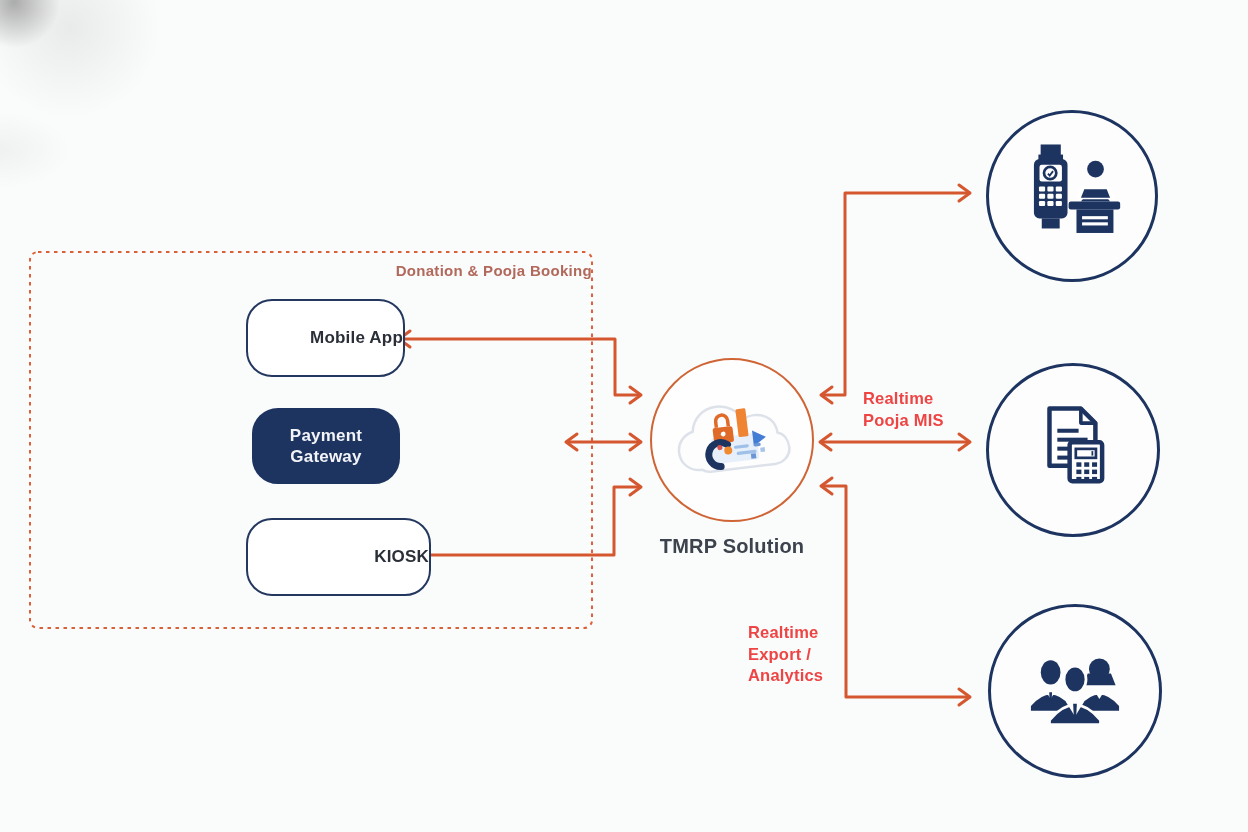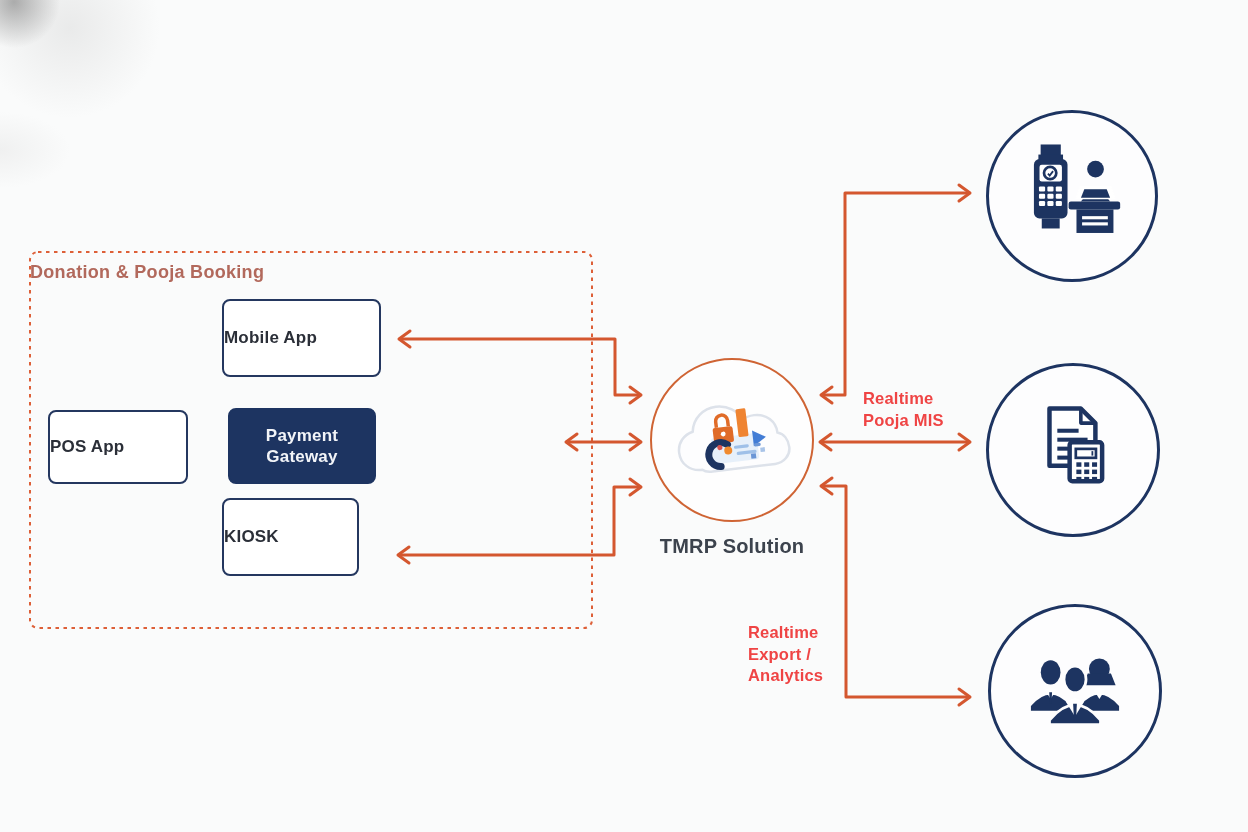--- a/index.html
+++ b/index.html
@@ -9,35 +9,35 @@
     background:
       radial-gradient(circle at 14px 2px, rgba(110,110,110,.55), rgba(110,110,110,0) 46px),
       radial-gradient(circle at 70px 28px, rgba(190,190,190,.28), rgba(190,190,190,0) 90px),
       radial-gradient(ellipse at 0px 150px, rgba(215,215,215,.30), rgba(215,215,215,0) 70px),
       #fafbfb;
   }
   .canvas{position:relative;width:1248px;height:832px;}
   .overlay{position:absolute;left:0;top:0;width:1248px;height:832px;pointer-events:none;}
 
   .group-title{
-    position:absolute;left:30px;top:262px;width:562px;text-align:left;
-    font-size:18px;font-weight:700;letter-spacing:.3px;color:#b2695c;
+    position:absolute;left:30px;top:262px;width:562px;text-align:right;
+    font-size:15px;font-weight:700;letter-spacing:.3px;color:#b2695c;
   }
   .box{
-    position:absolute;display:flex;align-items:center;justify-content:flex-start;
-    background:#ffffff;border:2px solid #24375f;border-radius:8px;
+    position:absolute;display:flex;align-items:center;justify-content:flex-end;
+    background:#ffffff;border:2px solid #24375f;border-radius:26px;
     font-size:17px;font-weight:700;color:#2b2f38;letter-spacing:.2px;text-align:center;
-    box-sizing:border-box;line-height:1.25;
+    box-sizing:border-box;line-height:1.25;margin-left:24px;
   }
   .box.filled{background:#1d3461;border-color:#1d3461;color:#f2f4f8;}
   #box-mobile{left:222px;top:299px;width:159px;height:78px;}
   #box-pos{left:48px;top:410px;width:140px;height:74px;}
   #box-gateway{left:228px;top:408px;width:148px;height:76px;padding:0 28px;}
   #box-website{left:401px;top:409px;width:157px;height:76px;}
-  #box-kiosk{left:222px;top:498px;width:137px;height:78px;}
+  #box-kiosk{left:222px;top:518px;width:185px;height:78px;}
 
   .hub-circle{
     position:absolute;left:650px;top:358px;width:164px;height:164px;border-radius:50%;
     border:2.5px solid #cf6434;background:#fefefe;box-sizing:border-box;
     display:flex;align-items:center;justify-content:center;
   }
   .hub-label{
     position:absolute;left:650px;top:535px;width:164px;text-align:center;
     font-size:20px;font-weight:600;color:#3c434d;letter-spacing:.2px;
   }
@@ -101,23 +101,20 @@
       <path d="M823,486 H846 V697 H968"></path>
       <path d="M832,478 L821,486 L832,494"></path>
       <path d="M959,689 L970,697 L959,705"></path>
     </g>
   </svg>
 
   <div class="group-title">Donation &amp; Pooja Booking</div>
 
   <div class="box" id="box-mobile">
     <span>Mobile App</span>
-  </div>
-  <div class="box" id="box-pos">
-    <span>POS App</span>
   </div>
   <div class="box filled" id="box-gateway">
     <span>Payment Gateway</span>
   </div>
   <div class="box" id="box-kiosk">
     <span>KIOSK</span>
   </div>
 
   <div class="hub-circle">
     <svg class="icon-svg" width="126" height="104" viewBox="0 0 126 104">

